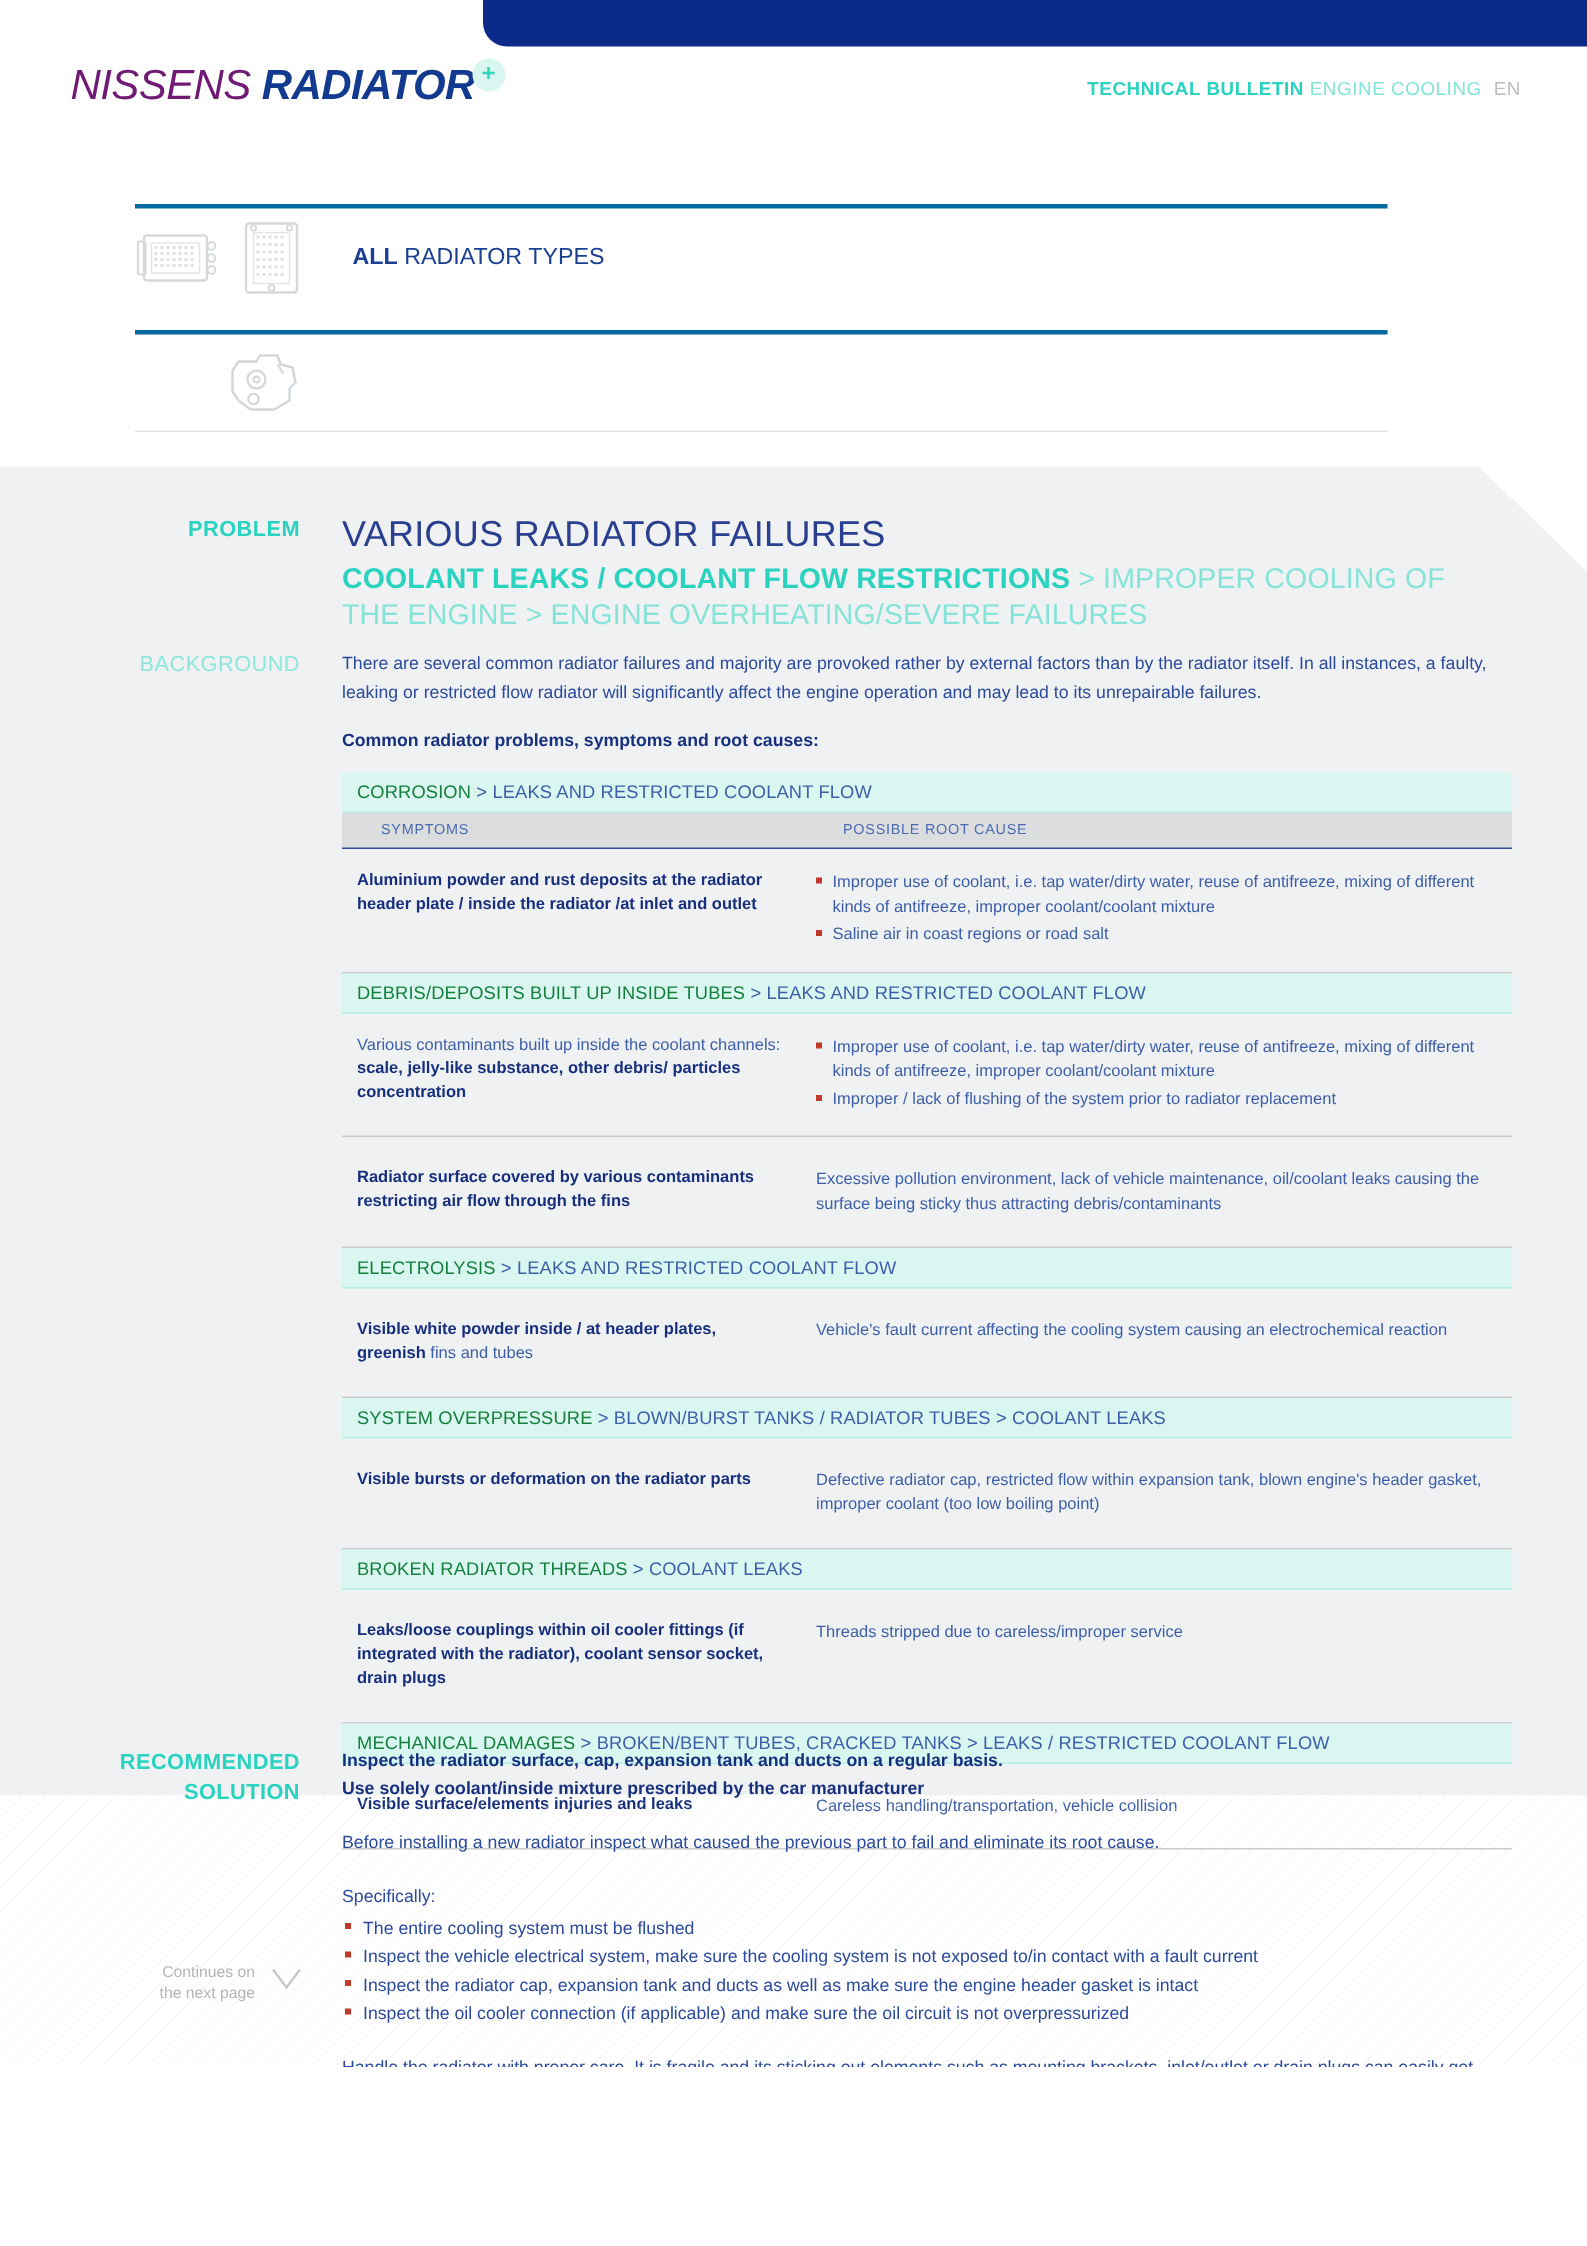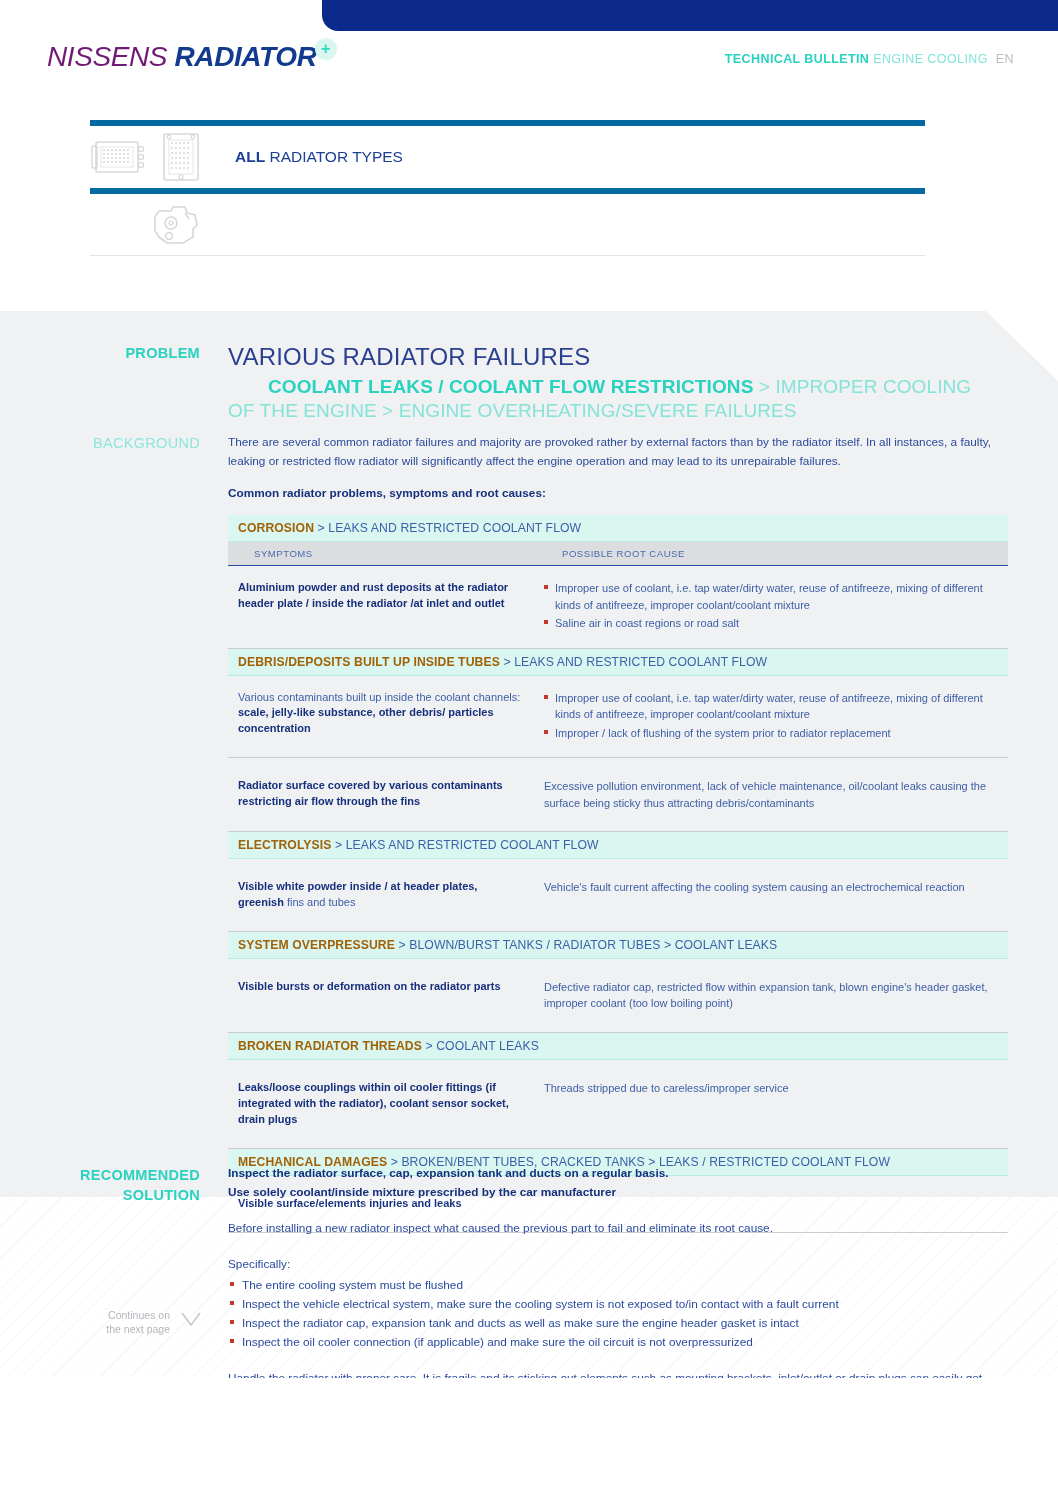--- a/index.html
+++ b/index.html
@@ -39,22 +39,23 @@
     font-size: 12.5px; letter-spacing: .4px; white-space: nowrap;
   }
   .bulletin .b1 { color: #2ad2c0; font-weight: 700; }
   .bulletin .b2 { color: #7fe3d8; font-weight: 400; }
   .bulletin .b3 { color: #b9bcc0; font-weight: 400; padding-left: 8px; }
 
   
   .applic { position: absolute; left: 0; top: 120px; width: 1058px; }
   .arow {
     position: relative; margin-left: 90px; width: 835px;
-    border-top: 6px solid #0369a1;
+    border-top: 3px solid #0369a1;
     height: 68px;
+    margin-top: 16px;
   }
   .arow.last { border-bottom: 1px solid #e2e4e6; }
   .arow .atext {
     position: absolute; left: 145px; top: 50%; transform: translateY(-50%);
     font-size: 15.5px; color: #1b3f92; white-space: nowrap;
   }
   .arow .atext b { font-weight: 700; }
   .aicons { position: absolute; left: 0; top: 50%; transform: translateY(-50%); display: flex; gap: 8px; align-items: center; }
 
   
@@ -75,40 +76,40 @@
 
   
   .prob-title {
     position: absolute; left: 228px; top: 343px;
     font-size: 24px; color: #2a3f8f; letter-spacing: .2px;
   }
   .prob-chain {
     position: absolute; left: 228px; top: 375px; width: 760px;
     font-size: 19px; line-height: 1.25; letter-spacing: .1px;
   }
-  .prob-chain .strong { color: #2ad2c0; font-weight: 700; margin-left: 40px; }
+  .prob-chain .strong { color: #2ad2c0; font-weight: 700; }
   .prob-chain .light  { color: #85e3d8; font-weight: 400; }
 
   .bg-text {
     position: absolute; left: 228px; top: 433px; width: 782px;
     font-size: 11.8px; line-height: 1.65; color: #2a4a9c;
   }
   .common-line {
     position: absolute; left: 228px; top: 486px;
     font-size: 11.8px; font-weight: 700; color: #17307e;
   }
 
   
   .ftable { position: absolute; left: 228px; top: 515px; width: 780px; }
   .band {
     background: #d9f6f1; padding: 6px 10px;
     font-size: 12.2px; color: #1b3f92; letter-spacing: .1px;
     border-bottom: 1px solid #b9ece4;
   }
-  .band b { font-weight: 700; color: #a16207; }
+  .band b { font-weight: 400; color: #15803d; }
   .band .lt { font-weight: 400; color: #3c5fa8; }
 
   .colhead {
     display: flex; background: #dcdddf; border-bottom: 1px solid #2a4a9c;
   }
   .colhead div {
     font-size: 9.6px; letter-spacing: .5px; color: #4a6bb0; padding: 6px 10px;
   }
   .colhead .c1 { width: 308px; margin-left: 16px; }
   .colhead .c2 { flex: 1; }
@@ -359,20 +360,21 @@
     <div class="row tall">
       <div class="sym">Leaks/loose couplings within oil cooler fittings (if integrated with the radiator), coolant sensor socket, drain plugs</div>
       <div class="cause">Threads stripped due to careless/improper service</div>
     </div>
 
     <div class="band">
       <b>MECHANICAL DAMAGES</b><span class="lt"> &gt; BROKEN/BENT TUBES, CRACKED TANKS &gt; LEAKS / RESTRICTED COOLANT FLOW</span>
     </div>
     <div class="row tall">
       <div class="sym">Visible surface/elements injuries and leaks</div>
+      <div class="cause">Careless handling/transportation, vehicle collision</div>
     </div>
   </div>
 
   <div class="stripes2"></div>
 
   <div class="lbl recsol">
     <div>RECOMMENDED</div>
     <div>SOLUTION</div>
   </div>
 

